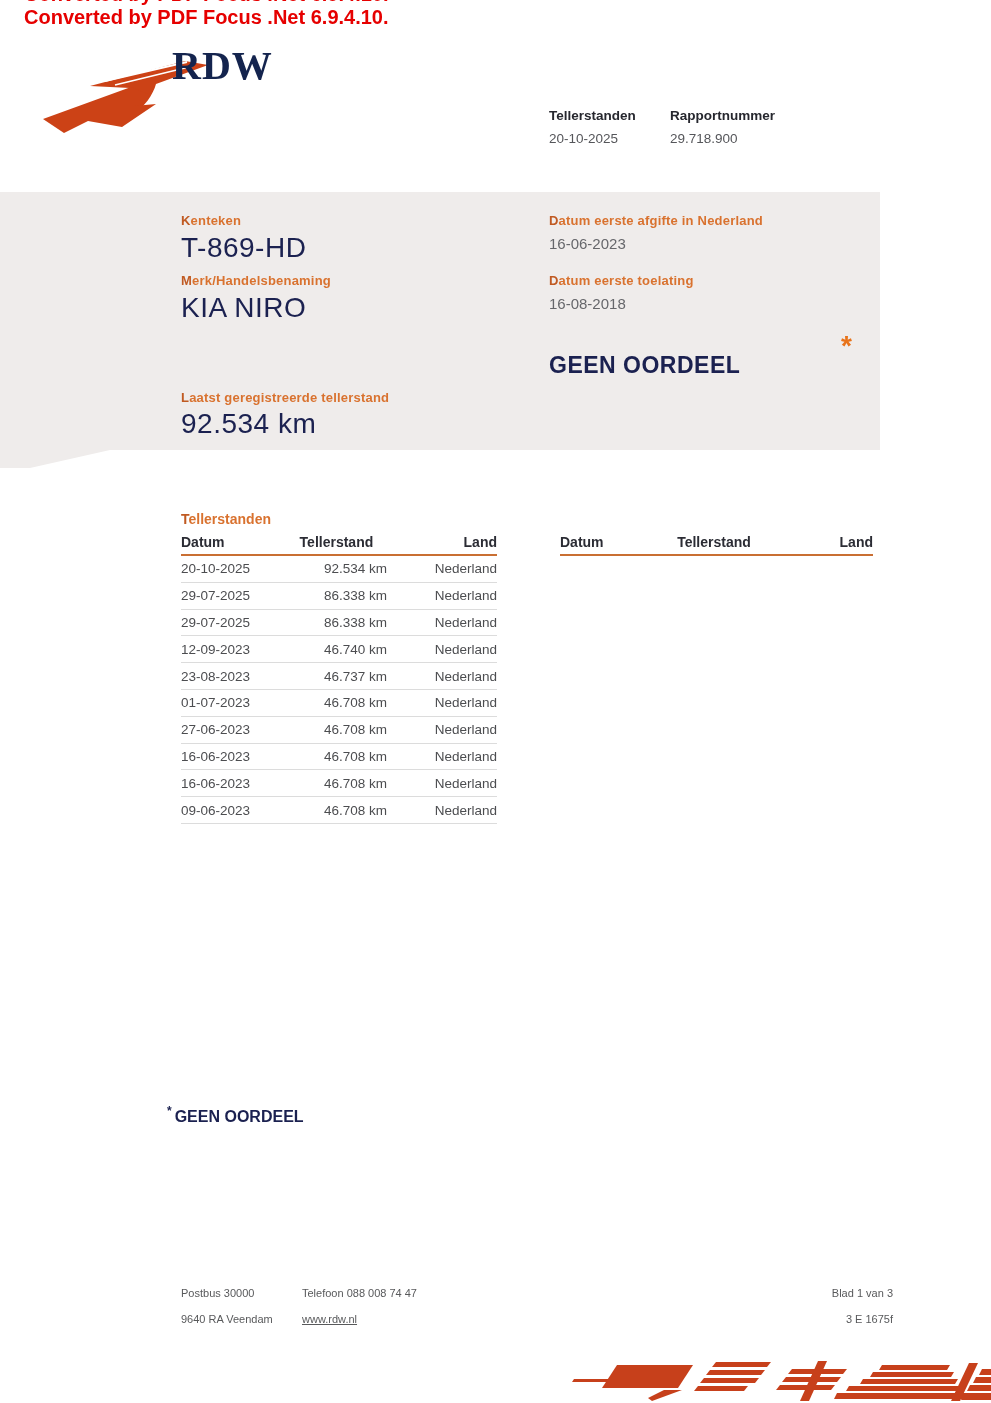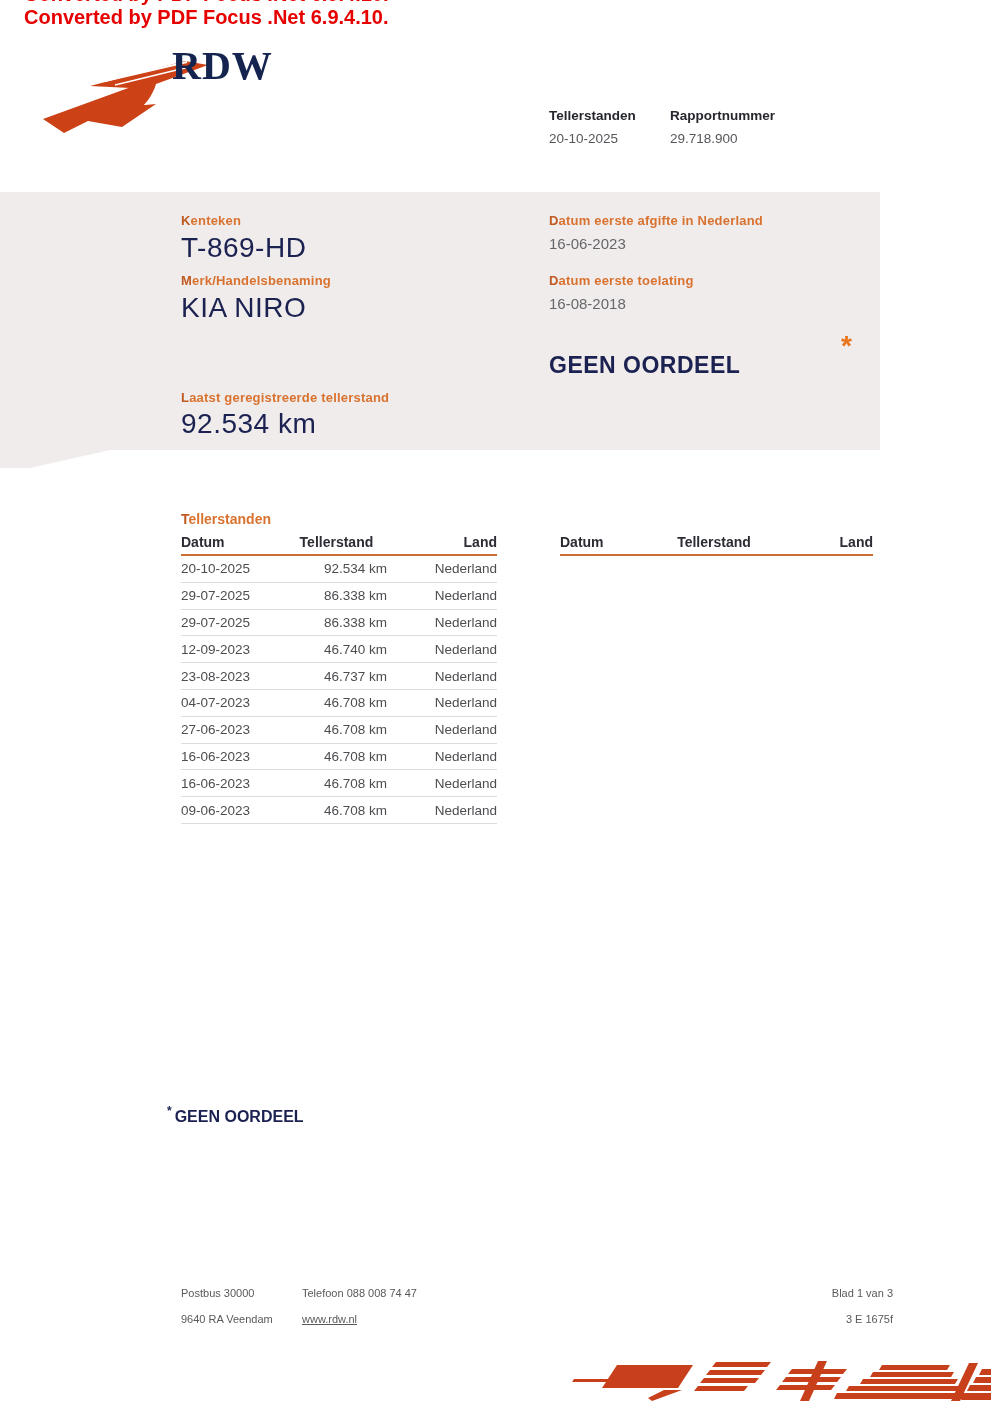--- a/index.html
+++ b/index.html
@@ -124,21 +124,21 @@
           <div class="c-date">12-09-2023</div>
           <div class="c-val">46.740 km</div>
           <div class="c-land">Nederland</div>
         </div>
         <div class="trow">
           <div class="c-date">23-08-2023</div>
           <div class="c-val">46.737 km</div>
           <div class="c-land">Nederland</div>
         </div>
         <div class="trow">
-          <div class="c-date">04-07-2023</div>
+          <div class="c-date">01-07-2023</div>
           <div class="c-val">46.708 km</div>
           <div class="c-land">Nederland</div>
         </div>
         <div class="trow">
           <div class="c-date">27-06-2023</div>
           <div class="c-val">46.708 km</div>
           <div class="c-land">Nederland</div>
         </div>
         <div class="trow">
           <div class="c-date">16-06-2023</div>

